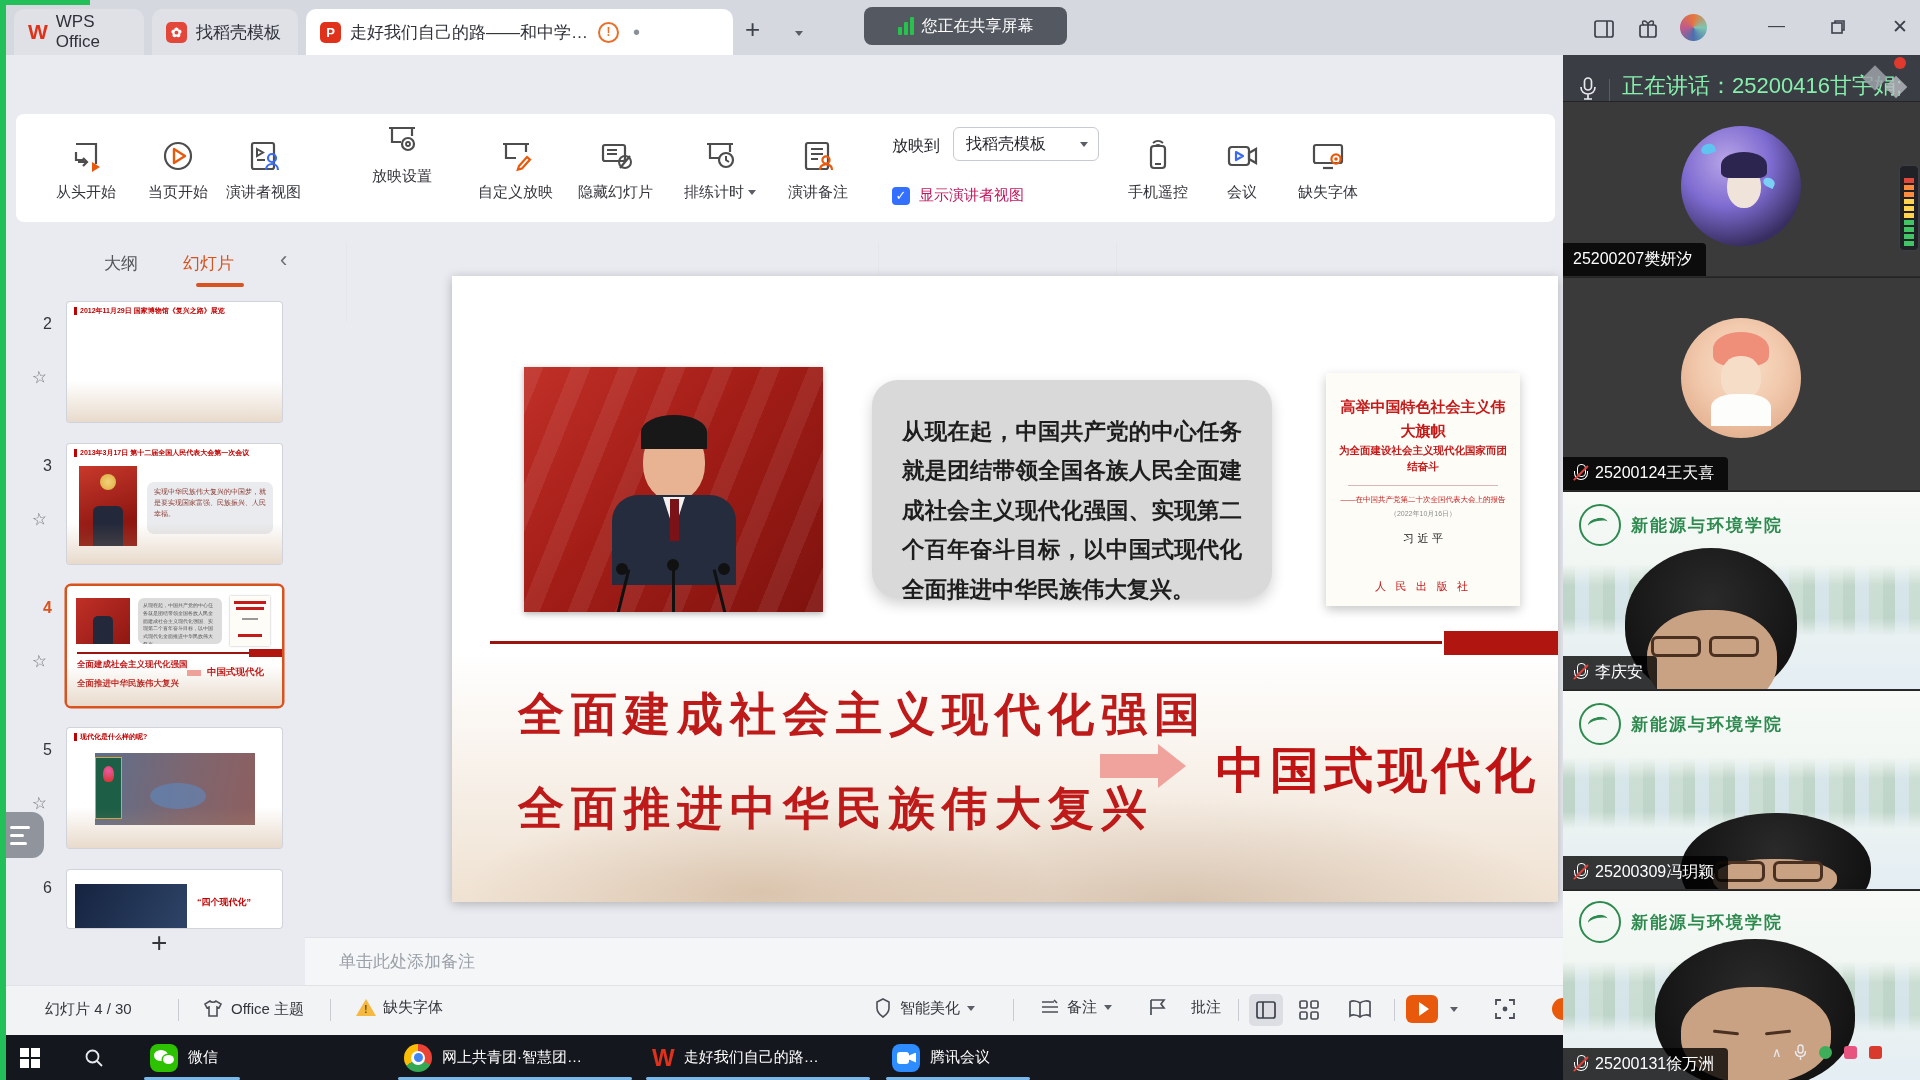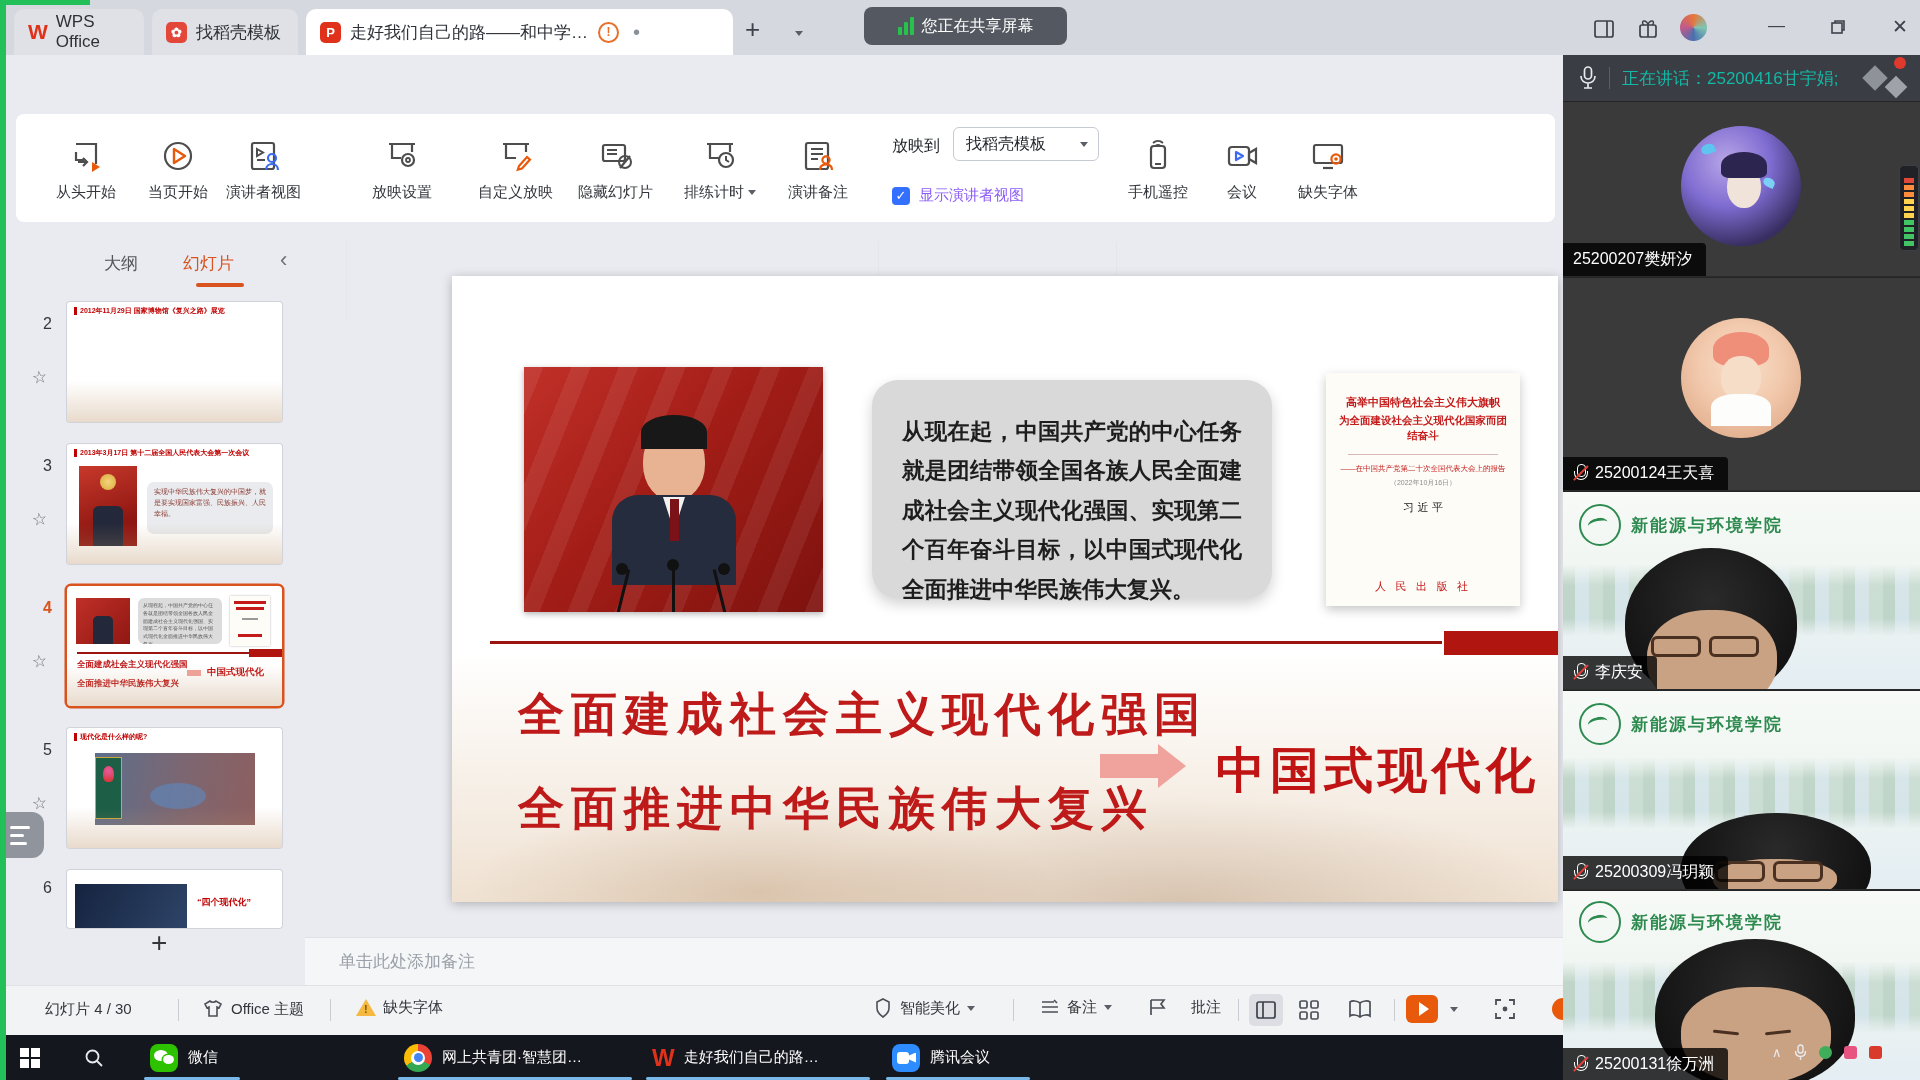--- a/index.html
+++ b/index.html
@@ -83,21 +83,21 @@
              font-size:15px;color:#33363c;}
   .sline{display:flex;align-items:center;gap:7px;}
   
   .taskbar{left:0;top:1035px;width:1920px;height:45px;background:#15171e;}
   .tapp{position:absolute;top:0;height:45px;display:flex;align-items:center;gap:10px;
         color:#fff;font-size:15px;padding:0 12px;}
   .tapp .ul{position:absolute;left:6px;right:6px;bottom:0;height:3px;background:#79b8e8;border-radius:2px;}
   
   .meet{left:1563px;top:55px;width:357px;height:1025px;background:#2b2b2b;overflow:hidden;}
   .meet-hdr{position:absolute;left:0;top:0;width:100%;height:46px;background:#3a3d43;
-            display:flex;align-items:center;color:#14b8a6;font-size:17px;}
+            display:flex;align-items:flex-end;color:#86efac;font-size:22px;}
   .tile{position:absolute;left:0;width:357px;overflow:hidden;background:#3a3a3a;border-top:1px solid #242424;}
   .vbg{position:absolute;inset:0;background:linear-gradient(#f7faf7 0%,#eef4f1 55%,#e3edf3 100%);}
   .bstrip{position:absolute;left:0;right:0;height:72px;opacity:.65;
      background:
        repeating-linear-gradient(90deg,rgba(96,150,118,.5) 0 12px,rgba(150,190,210,.42) 12px 26px,rgba(120,170,140,.45) 26px 40px);
      -webkit-mask-image:linear-gradient(to bottom,transparent,#000 30%,#000 75%,transparent);
              mask-image:linear-gradient(to bottom,transparent,#000 30%,#000 75%,transparent);}
   .clg{position:absolute;display:flex;align-items:center;gap:10px;}
   .clg .ring{width:38px;height:38px;border-radius:50%;border:2.5px solid #2e8b4f;position:relative;}
   .clg .ring i{position:absolute;left:7px;top:12px;width:20px;height:9px;border-top:3px solid #2e8b4f;border-radius:50%;transform:rotate(-12deg);}
@@ -233,21 +233,21 @@
     <svg width="36" height="36" viewBox="0 0 36 36">
           <rect x="6" y="5" width="22" height="26" rx="2" fill="none" stroke="#4d4d4d" stroke-width="2.2"></rect>
           <path d="M11 11l6 3.5-6 3.5zM11 22h8" stroke="#4d4d4d" stroke-width="2" fill="none"></path>
           <circle cx="26" cy="20" r="4" fill="none" stroke="#3b6af2" stroke-width="2.2"></circle>
           <path d="M20 32c0-4 3-6 6-6s6 2 6 6" fill="none" stroke="#3b6af2" stroke-width="2.2"></path>
         </svg>
     <span>演讲者视图</span>
   </div>
   <div class="rsep" style="left:330px;"></div>
 
-  <div class="abs rbtn" style="left:356px;top:24px;justify-content:flex-end;">
+  <div class="abs rbtn" style="left:356px;top:8px;justify-content:flex-end;">
     <svg width="36" height="36" viewBox="0 0 36 36">
           <path d="M5 6h26M8 6v14h9M28 6v8" fill="none" stroke="#4d4d4d" stroke-width="2.2"></path>
           <circle cx="24" cy="22" r="6" fill="none" stroke="#4d4d4d" stroke-width="2.2"></circle>
           <circle cx="24" cy="22" r="2" fill="none" stroke="#4d4d4d" stroke-width="1.8"></circle>
         </svg>
     <span>放映设置</span>
   </div>
   <div class="abs rbtn" style="left:462px;top:24px;">
     <svg width="36" height="36" viewBox="0 0 36 36">
           <path d="M5 6h26M8 6v14h10M28 6v8" fill="none" stroke="#4d4d4d" stroke-width="2.2"></path>
@@ -286,21 +286,21 @@
   </div>
   <div class="rsep" style="left:862px;"></div>
 
   <span class="abs" style="left:876px;top:22px;font-size:16px;color:#23262c;">放映到</span>
   <div class="abs dropdown" style="left:937px;top:13px;width:146px;">
     <span>找稻壳模板</span>
         <span class="caret"></span>
   </div>
   <div class="abs flex" style="left:876px;top:72px;gap:9px;">
     <span class="checkbox">✓</span>
-    <span style="font-size:15px;color:#8b5cf6;">显示演讲者视图</span>
+    <span style="font-size:15px;color:#be185d;">显示演讲者视图</span>
   </div>
   <div class="rsep" style="left:1100px;"></div>
 
   <div class="abs rbtn" style="left:1112px;top:24px;">
     <svg width="36" height="36" viewBox="0 0 36 36">
           <rect x="11" y="8" width="14" height="22" rx="3" fill="none" stroke="#4d4d4d" stroke-width="2.2"></rect>
           <path d="M15 26h6" stroke="#4d4d4d" stroke-width="2"></path>
           <path d="M13 5c3-2.6 7-2.6 10 0M15.5 8c1.6-1.3 3.4-1.3 5 0" fill="none" stroke="#4d4d4d" stroke-width="2"></path>
         </svg>
     <span>手机遥控</span>
@@ -414,21 +414,21 @@
       <div class="abs" style="left:124px;top:6px;width:3px;height:44px;background:#111;transform:rotate(-14deg);"></div>
       <div class="abs" style="left:22px;top:0px;width:12px;height:12px;border-radius:50%;background:#111;"></div>
       <div class="abs" style="left:73px;top:-4px;width:12px;height:12px;border-radius:50%;background:#111;"></div>
       <div class="abs" style="left:124px;top:0px;width:12px;height:12px;border-radius:50%;background:#111;"></div>
     </div>
   </div>
 
   <div class="bubble">从现在起，中国共产党的中心任务就是团结带领全国各族人民全面建成社会主义现代化强国、实现第二个百年奋斗目标，以中国式现代化全面推进中华民族伟大复兴。</div>
 
   <div class="book">
-    <div style="font-size:11px;font-weight:bold;color:#c41a1a;line-height:1.6;padding:0 10px;font-family:Liberation Mono, monospace;">高举中国特色社会主义伟大旗帜</div>
+    <div style="font-size:15px;font-weight:bold;color:#c41a1a;line-height:1.6;padding:0 10px;">高举中国特色社会主义伟大旗帜</div>
     <div style="font-size:10.5px;font-weight:bold;color:#c41a1a;line-height:1.5;padding:0 8px;">为全面建设社会主义现代化国家而团结奋斗</div>
     <div style="margin:10px 22px 0;border-top:1px solid #d8b7b7;"></div>
     <div style="font-size:7.5px;color:#c41a1a;margin-top:9px;padding:0 10px;">——在中国共产党第二十次全国代表大会上的报告</div>
     <div style="font-size:7px;color:#8d8d8d;margin-top:4px;">（2022年10月16日）</div>
     <div style="font-size:11px;color:#222;margin-top:12px;font-family:'DejaVu Serif',serif;">习 近 平</div>
     <div style="position:absolute;left:0;right:0;bottom:12px;font-size:11px;color:#c41a1a;letter-spacing:3px;font-family:'DejaVu Serif',serif;">人 民 出 版 社</div>
   </div>
 
   <div class="abs" style="left:38px;top:365px;width:952px;height:3px;background:#9b1410;"></div>
   <div class="abs" style="left:992px;top:355px;width:114px;height:24px;background:#b01510;"></div>

